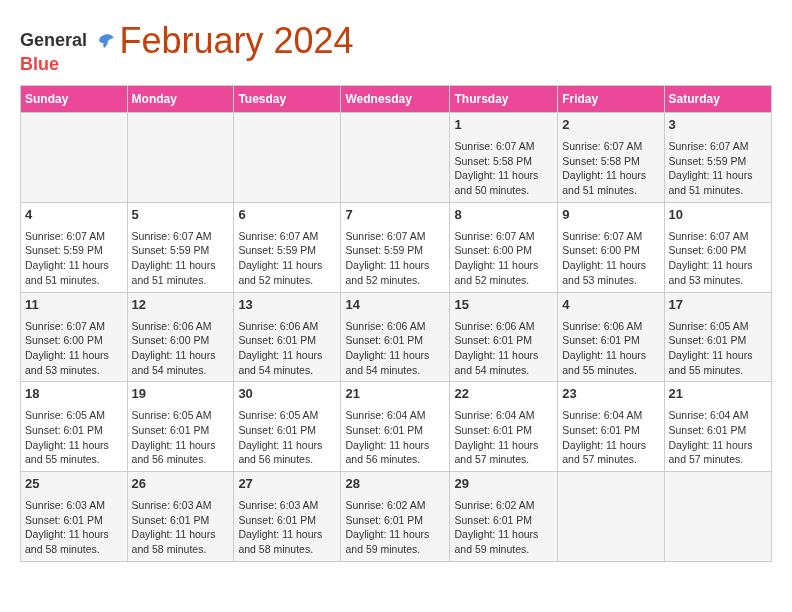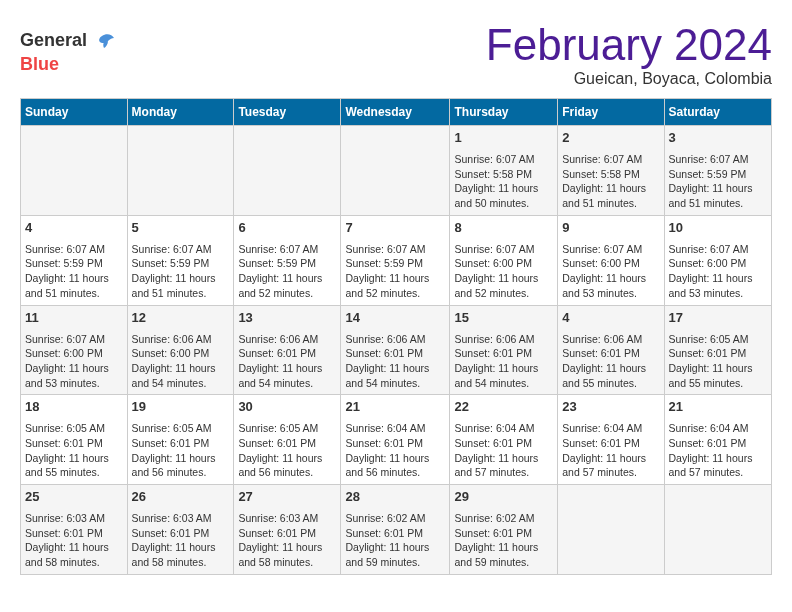--- a/index.html
+++ b/index.html
@@ -5,53 +5,53 @@
     * { margin: 0; padding: 0; box-sizing: border-box; }
     body {
       font-family: Arial, sans-serif;
       background: #fff;
       width: 792px;
       min-height: 612px;
       padding: 20px;
     }
     .header {
       display: flex;
-      justify-content: space-between;
+      justify-content: flex-start;
       align-items: flex-start;
       margin-bottom: 10px;
     }
     .logo {
       display: flex;
       align-items: center;
       margin-top: 10px;
     }
     .logo-icon {
       width: 24px;
       height: 24px;
       margin-left: 2px;
     }
     .title-section {
       text-align: right;
     }
     .month-title {
-      font-size: 44px;
+      font-size: 36px;
       font-weight: normal;
-      color: #4c1d95;
+      color: #c2410c;
     }
     .location {
       font-size: 16px;
       color: #333;
     }
     table {
       width: 100%;
       border-collapse: collapse;
       font-size: 11px;
     }
     thead tr th {
-      background-color: #0369a1;
+      background-color: #ec4899;
       color: white;
       padding: 6px 4px;
       text-align: left;
       font-size: 12px;
       border: 1px solid #ccc;
     }
     tbody tr td {
       border: 1px solid #ccc;
       vertical-align: top;
       padding: 4px;
@@ -87,21 +87,20 @@
       <span style="font-size:18px;font-weight:bold;color:#333;">General</span>
       <svg class="logo-icon" viewBox="0 0 24 24" xmlns="http://www.w3.org/2000/svg" style="display:inline-block;vertical-align:middle;margin:0 2px;">
         <path d="M20 8 C18 4, 12 3, 8 6 C6 7, 4 10, 6 12 C8 14, 12 13, 14 11 C16 9, 18 8, 20 8Z" fill="#4a90d9"></path>
         <path d="M14 11 C14 14, 12 17, 10 18 C9 16, 9 14, 10 12Z" fill="#4a90d9"></path>
       </svg><br>
       <span style="font-size:18px;font-weight:bold;color:#ef4444;">Blue</span>
     </div>
   </div>
   <div class="title-section">
     <div class="month-title">February 2024</div>
-    <div class="location">Gueican, Boyaca, Colombia</div>
   </div>
 </div>
 
 <table>
   <thead>
     <tr>
       <th>Sunday</th>
       <th>Monday</th>
       <th>Tuesday</th>
       <th>Wednesday</th>

